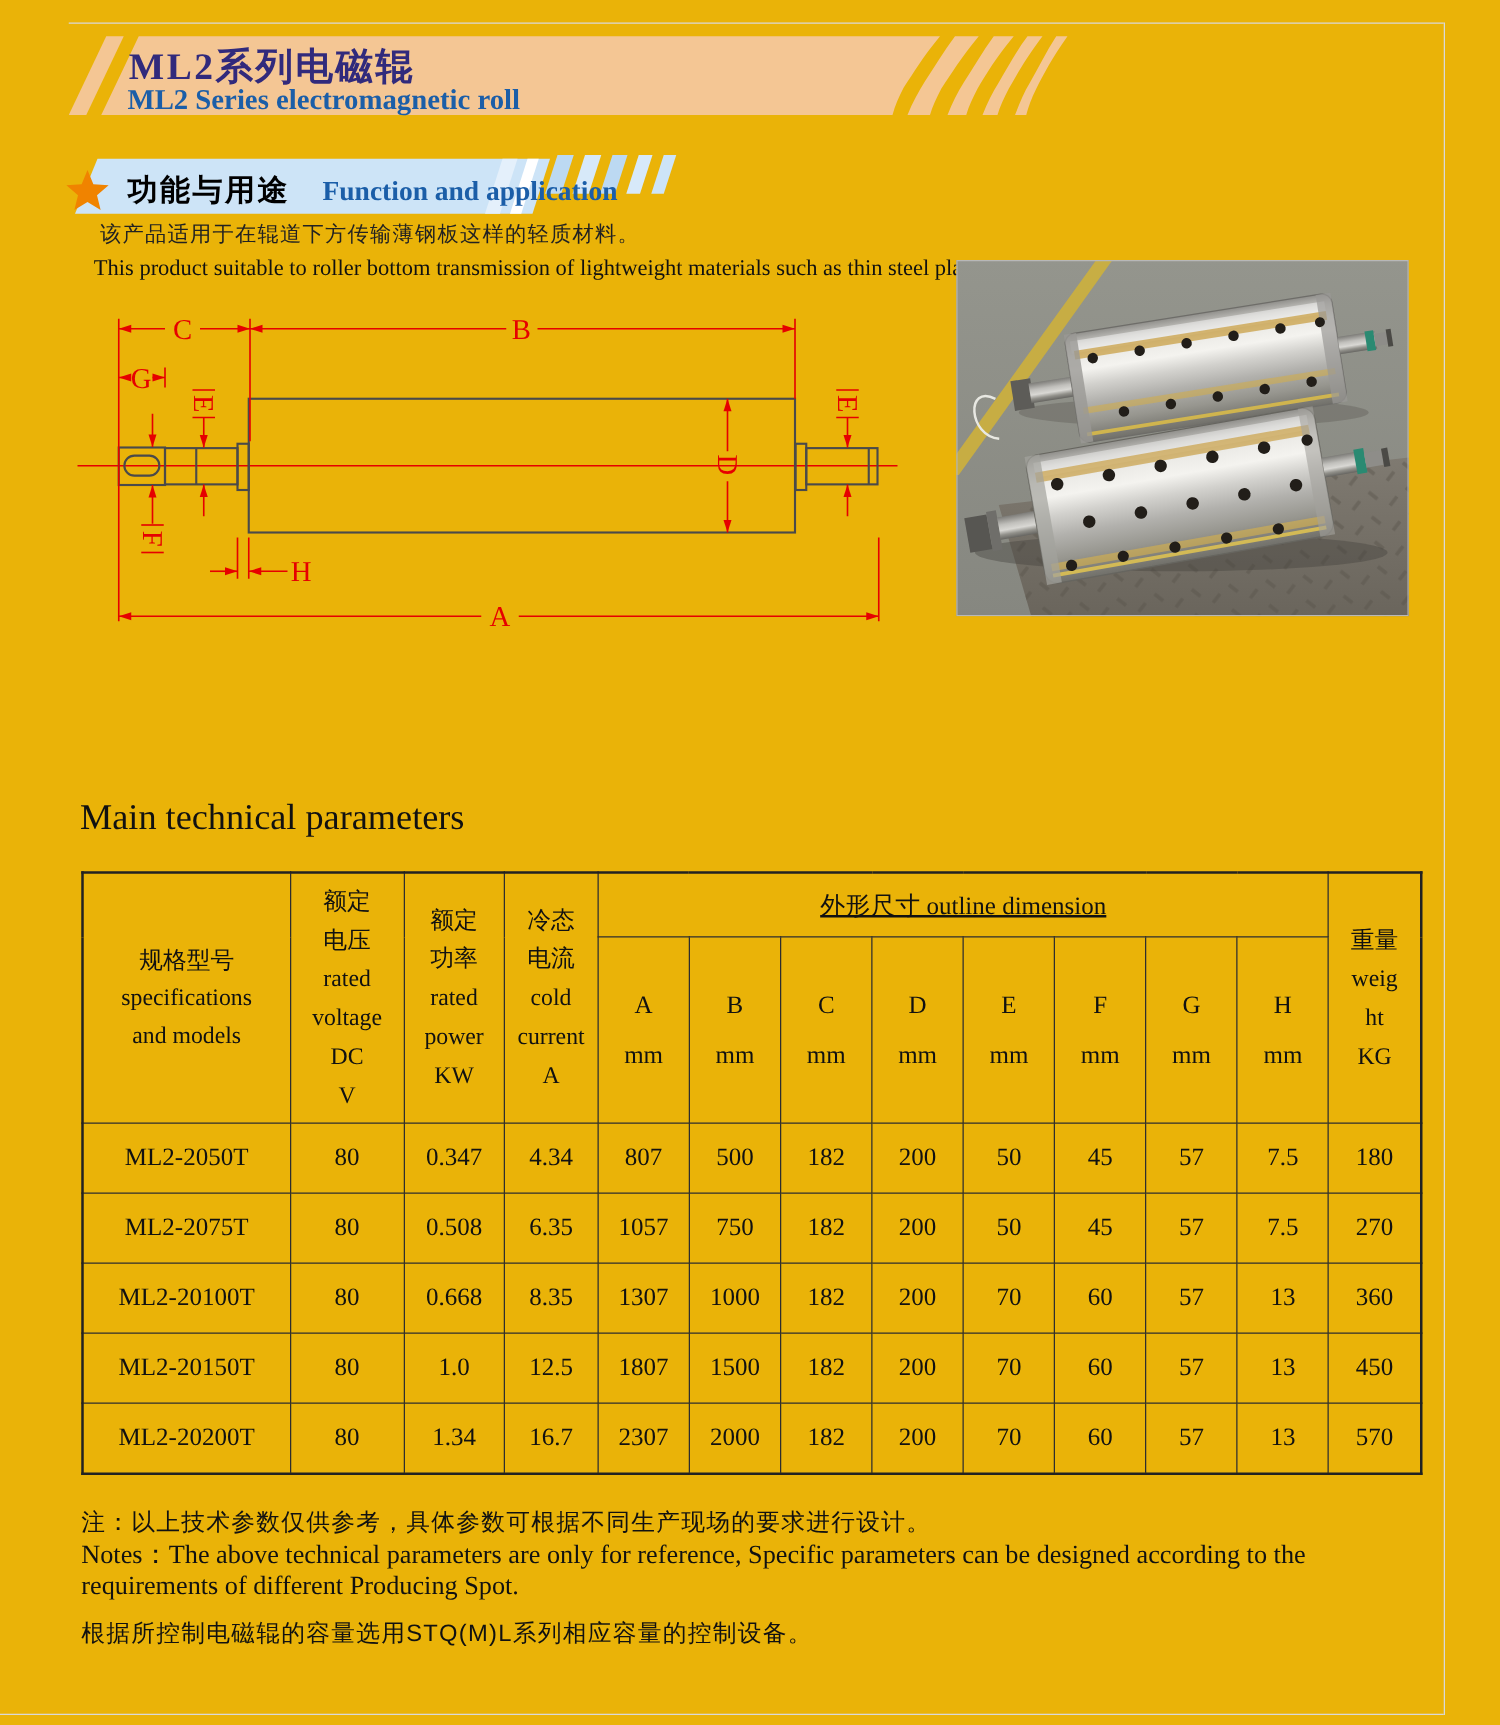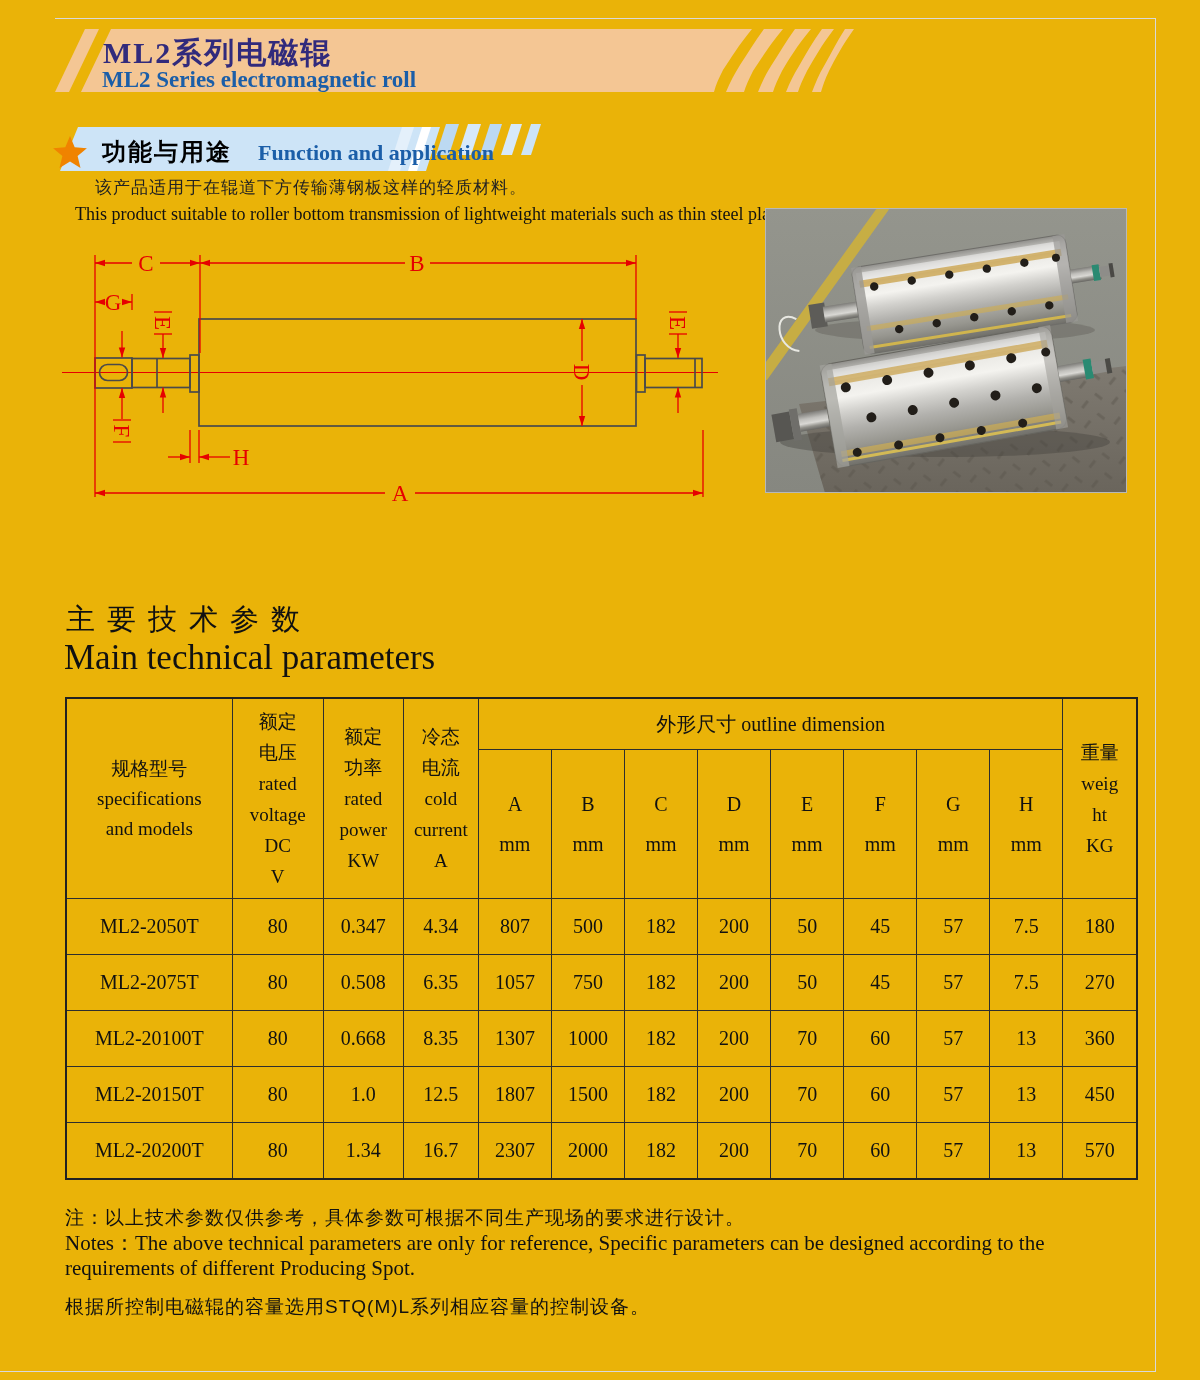--- a/index.html
+++ b/index.html
@@ -8,40 +8,40 @@
   .frame-line{position:absolute;background:#d9d9d9;}
   
   .banner-svg{position:absolute;left:55px;top:26px;}
   .banner-zh{font-family:"Liberation Serif","DejaVu Serif",serif;font-weight:bold;font-size:30px;fill:#312a7c;letter-spacing:2px;}
   .banner-en{font-family:"Liberation Serif","DejaVu Serif",serif;font-weight:bold;font-size:23px;fill:#1b5ea8;}
   
   .section-svg{position:absolute;left:50px;top:122px;}
   .sec-zh{font-family:"Liberation Sans","DejaVu Sans",sans-serif;font-weight:bold;font-size:24px;fill:#000;letter-spacing:2px;}
   .sec-en{font-family:"Liberation Serif","DejaVu Serif",serif;font-weight:bold;font-size:22px;fill:#1b5ea8;}
   
-  .intro-zh{position:absolute;left:95px;top:176px;font-family:"Liberation Sans","DejaVu Sans",sans-serif;
+  .intro-zh{position:absolute;left:80px;top:176px;font-family:"Liberation Sans","DejaVu Sans",sans-serif;
             font-size:17px;color:#222;letter-spacing:1px;}
   .intro-en{position:absolute;left:75px;top:204px;font-size:18px;color:#111;}
   
   .drawing-svg{position:absolute;left:60px;top:235px;}
   .dim-label{font-family:"Liberation Serif","DejaVu Serif",serif;font-size:23px;fill:#e60000;}
   .photo-svg{position:absolute;left:765px;top:208px;}
   
   .h-zh{position:absolute;left:66px;top:600px;font-family:"Liberation Sans","DejaVu Sans",sans-serif;
         font-size:29px;color:#111;letter-spacing:12px;}
-  .h-en{position:absolute;left:64px;top:638px;font-size:35px;color:#111;}
+  .h-en{position:absolute;left:64px;top:638px;font-size:29px;color:#111;}
   
   .spec-table{position:absolute;left:65px;top:697px;border-collapse:collapse;table-layout:fixed;width:1073px;
               font-family:"Liberation Serif","DejaVu Serif",serif;}
   .spec-table th,.spec-table td{border:1.6px solid #2e2e2e;text-align:center;vertical-align:middle;
               font-weight:normal;padding:0;color:#111;}
   .spec-table{border:2px solid #222;}
   .th-tall{white-space:pre-line;font-size:19px;line-height:31px;}
   .th-col1{white-space:pre-line;font-size:19px;line-height:30px;margin-top:48px;}
-  .th-group{font-size:20px;height:50px;}
+  .th-group{font-size:20px;height:50px;text-decoration:underline;}
   .th-dim{white-space:pre-line;font-size:20px;line-height:40px;}
   .hr2 th{height:148px;}
   .spec-table td{height:55px;font-size:20px;}
   
   .note{position:absolute;left:65px;width:1088px;}
   .note-zh{font-family:"Liberation Sans","DejaVu Sans",sans-serif;font-size:19px;color:#111;letter-spacing:1px;}
   .note-en{font-size:21px;color:#111;line-height:25px;}
 </style>
 </head>
 <body>
@@ -274,21 +274,20 @@
           <circle cx="252" cy="230" r="4.5"></circle>
       </g>
       <rect x="296" y="180" width="34" height="16" fill="url(#pshaft)"></rect>
       <rect x="322" y="178" width="8" height="20" fill="#2a8a72"></rect>
       <rect x="330" y="182" width="14" height="12" fill="#8e8d89"></rect>
       <rect x="344" y="181" width="5" height="15" fill="#4b4a46"></rect>
     </g>
     <rect x="0.5" y="0.5" width="361" height="284" fill="none" stroke="#b8b8b8" stroke-width="1"></rect>
   </svg>
 
-  <div class="h-zh">主要技术参数</div>
   <div class="h-en">Main technical parameters</div>
 
   <table class="spec-table">
     <colgroup>
       <col style="width:166px">
         <col style="width:91px">
         <col style="width:80px">
         <col style="width:75px">
       <col style="width:73px">
         <col style="width:73px">

